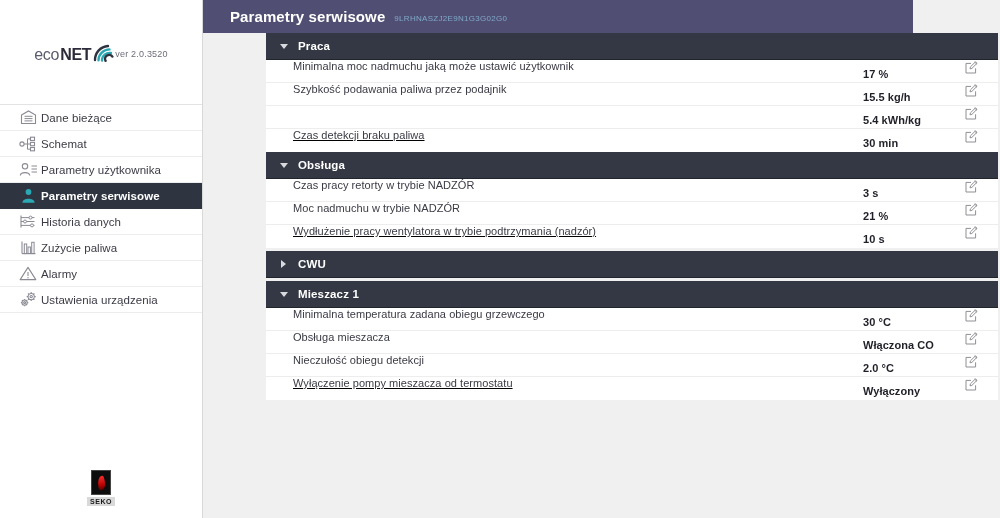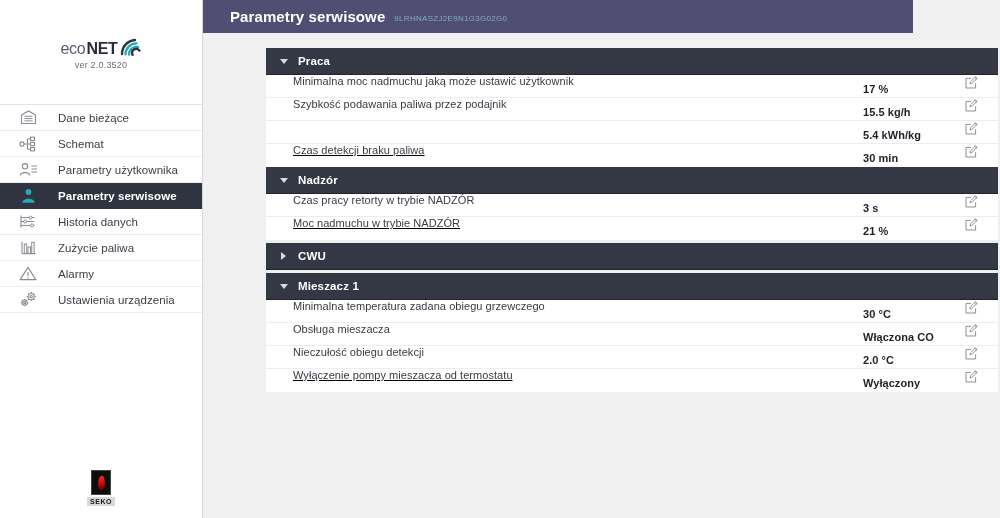--- a/index.html
+++ b/index.html
@@ -32,21 +32,21 @@
     display: flex;
     flex-direction: column;
     position: relative;
     z-index: 5;
   }
 
   .brand {
     height: 105px;
     border-bottom: 1px solid #e3e3e3;
     display: flex;
-    flex-direction: column;
+    flex-direction: row;
     align-items: center;
     justify-content: center;
   }
   .brand-logo {
     display: flex;
     align-items: flex-end;
     gap: 1px;
     height: 22px;
   }
   .brand-eco {
@@ -72,21 +72,21 @@
     margin-top: 3px;
     letter-spacing: 0.2px;
   }
 
   .nav { display: flex; flex-direction: column; }
 
   .nav-item {
     height: 26px;
     display: flex;
     align-items: center;
-    gap: 20px;
+    gap: 3px;
     padding: 0 0 0 18px;
     border-bottom: 1px solid #ededed;
     cursor: pointer;
     color: #3b3b46;
     position: relative;
   }
   .nav-item .nav-icon {
     width: 20px;
     height: 20px;
     display: flex;
@@ -178,21 +178,21 @@
     font-size: 8px;
     letter-spacing: 0.3px;
     white-space: nowrap;
     padding-top: 3px;
   }
 
   .content {
     position: absolute;
     top: 33px; left: 0; right: 0; bottom: 0;
     background: #f0f0f0;
-    padding: 15px 0 0 63px;
+    padding: 0 0 0 63px;
   }
   .panel-wrap { width: 732px; }
 
   
   .section-head {
     height: 27px;
     background: #333844;
     display: flex;
     align-items: center;
     padding-left: 13px;
@@ -467,35 +467,44 @@
               </span>
             </div>
           </div>
         </div>
 
         <div class="section">
           <div class="section-head">
             <span class="caret">
                 <i class="caret-down"></i>
               </span>
-            <span class="section-title">Nadzór</span>
+            <span class="section-title">Obsługa</span>
           </div>
           <div class="section-body">
             <div class="row">
               <span class="row-label">Czas pracy retorty w trybie NADZÓR</span>
               <span class="row-value">3 s</span>
               <span class="row-edit">
                 <svg width="13" height="13" viewBox="0 0 13 13">
                     <path d="M9.6 1 L12 3.4 M10.5 0.8 L5.4 5.9 L5 7.8 L6.9 7.4 L12 2.3 Z M10.6 7.3 V12 H1 V2.4 H6" fill="none" stroke="#4a4a55" stroke-width="1"></path>
                   </svg>
               </span>
             </div>
             <div class="row">
               <span class="row-label">Moc nadmuchu w trybie NADZÓR</span>
               <span class="row-value">21 %</span>
+              <span class="row-edit">
+                <svg width="13" height="13" viewBox="0 0 13 13">
+                    <path d="M9.6 1 L12 3.4 M10.5 0.8 L5.4 5.9 L5 7.8 L6.9 7.4 L12 2.3 Z M10.6 7.3 V12 H1 V2.4 H6" fill="none" stroke="#4a4a55" stroke-width="1"></path>
+                  </svg>
+              </span>
+            </div>
+            <div class="row">
+              <span class="row-label">Wydłużenie pracy wentylatora w trybie podtrzymania (nadzór)</span>
+              <span class="row-value">10 s</span>
               <span class="row-edit">
                 <svg width="13" height="13" viewBox="0 0 13 13">
                     <path d="M9.6 1 L12 3.4 M10.5 0.8 L5.4 5.9 L5 7.8 L6.9 7.4 L12 2.3 Z M10.6 7.3 V12 H1 V2.4 H6" fill="none" stroke="#4a4a55" stroke-width="1"></path>
                   </svg>
               </span>
             </div>
           </div>
         </div>
 
         <div class="gap"></div>

